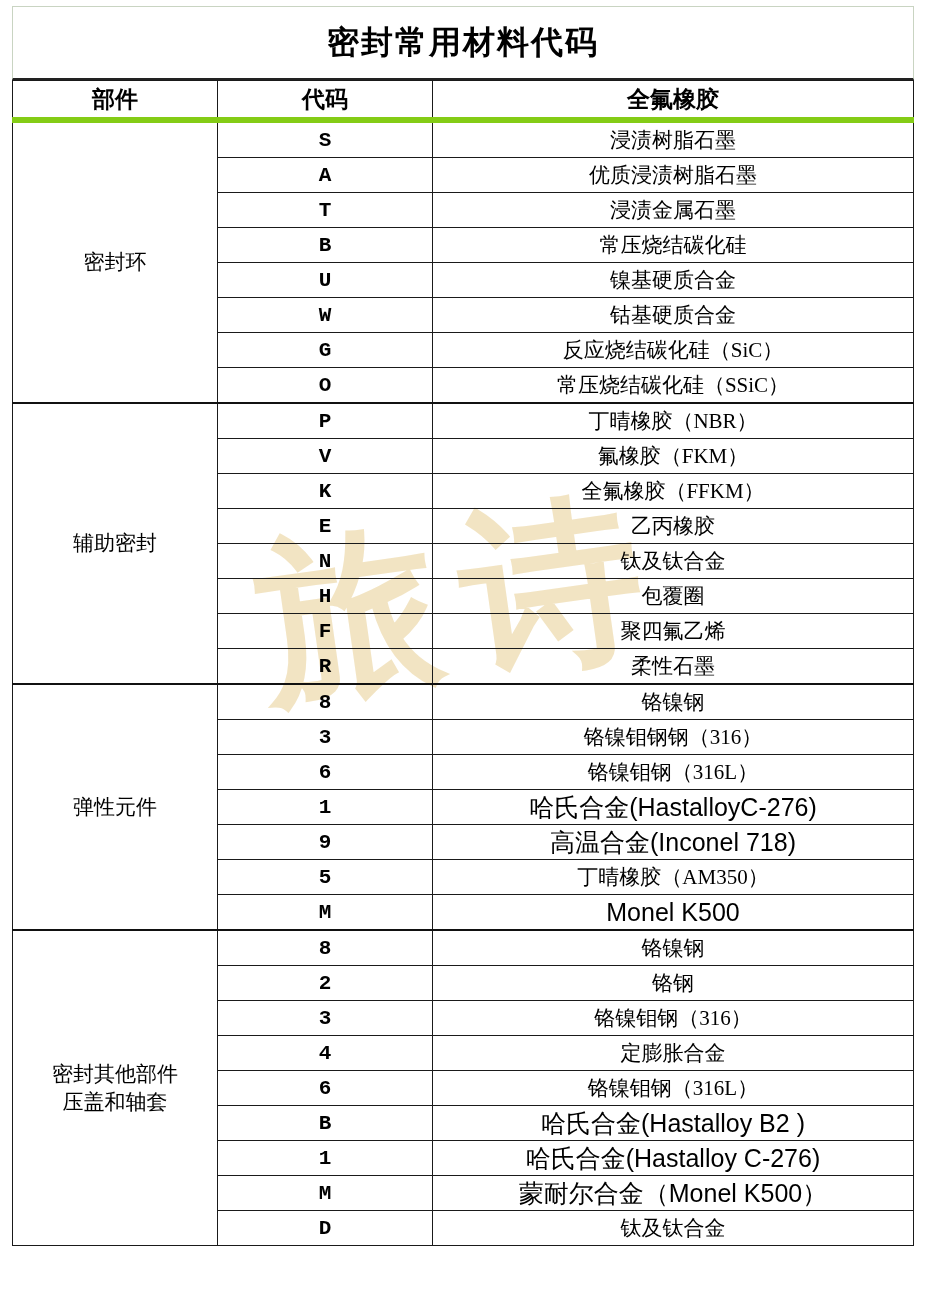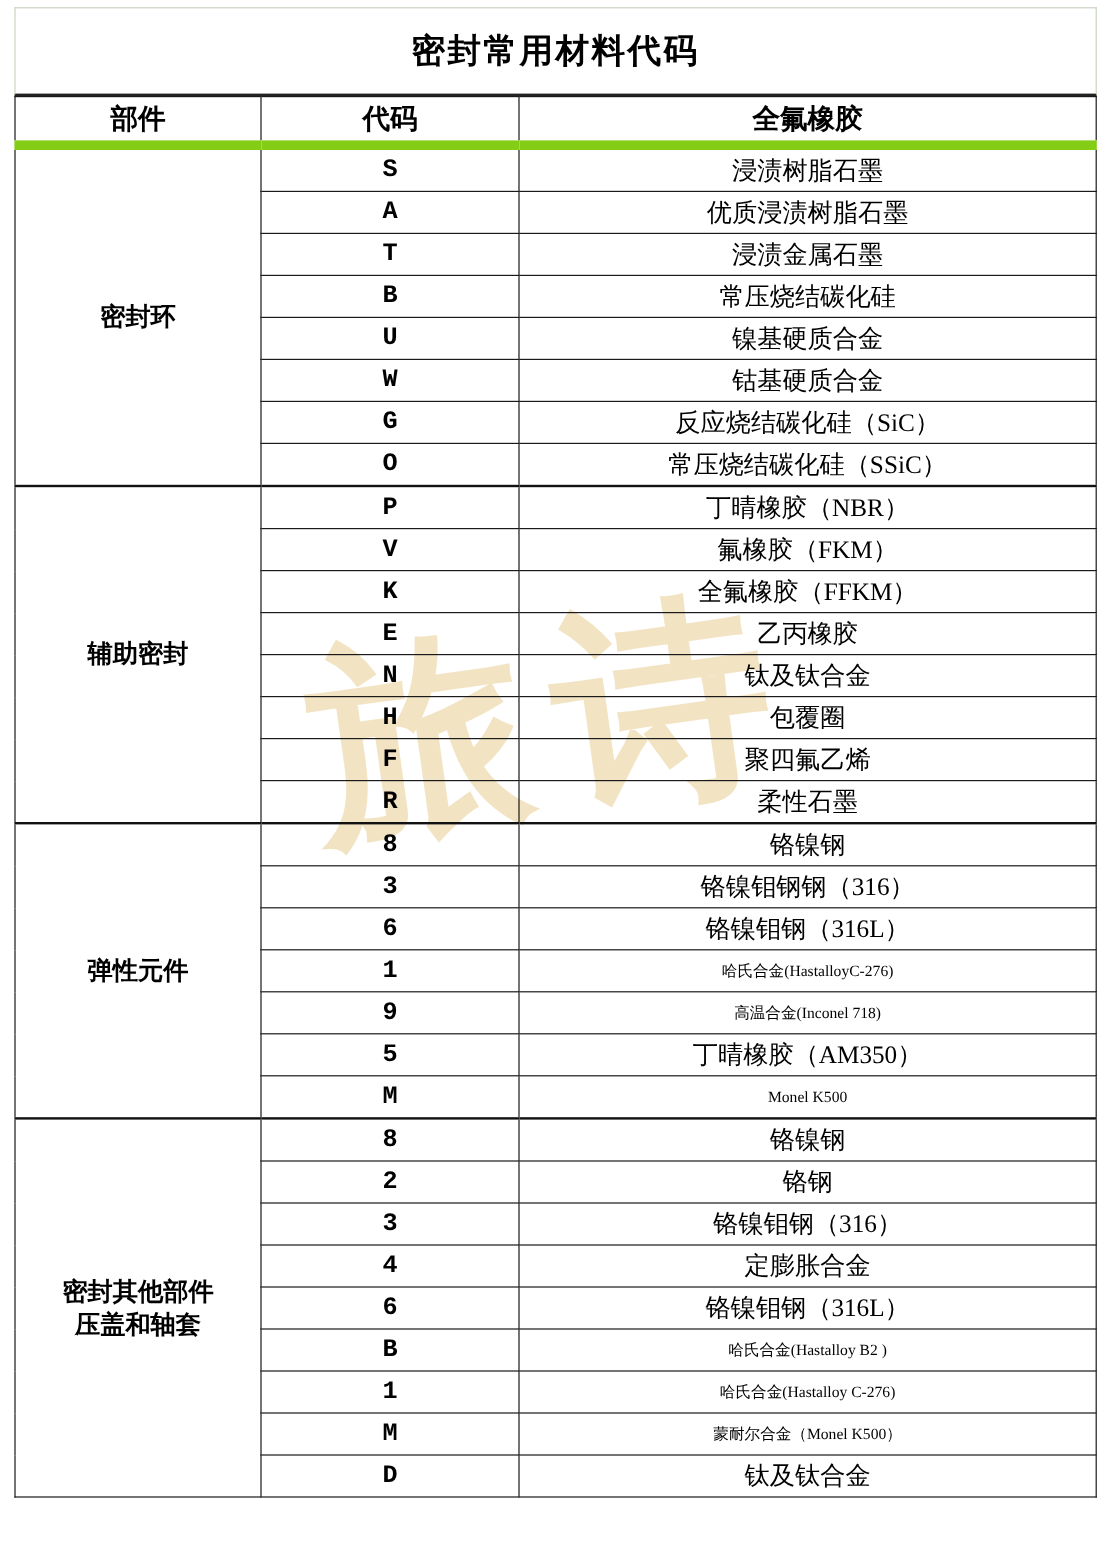--- a/index.html
+++ b/index.html
@@ -26,21 +26,21 @@
     box-sizing: border-box;
     margin: 6px 12px 0 12px;
     height: 74px;
     border: 1px solid #c9d4c2;
     border-bottom: 2px solid #222222;
     display: flex;
     align-items: center;
     justify-content: center;
   }
   .title-text {
-    font-size: 28px;
+    font-size: 32px;
     font-weight: bold;
     letter-spacing: 2px;
     font-family: "Liberation Serif", "DejaVu Serif", serif;
   }
   table.codes {
     margin: 0 12px;
     border-collapse: collapse;
     width: calc(100% - 24px);
     table-layout: fixed;
   }
@@ -53,42 +53,41 @@
     padding: 0;
     height: 34px;
     font-size: 21px;
     vertical-align: middle;
   }
   table.codes thead th {
     height: 36px;
     font-weight: bold;
     text-align: center;
     font-size: 23px;
-    border-bottom: 8px solid #84cc16;
+    border-bottom: 6px solid #84cc16;
   }
   td.part {
     text-align: center;
     font-size: 23px;
     line-height: 1.35;
-    font-weight: bold;
   }
   td.code {
     text-align: center;
     font-family: "Liberation Mono", "DejaVu Sans Mono", monospace;
     font-size: 20px;
     font-weight: bold;
   }
   td.name {
     text-align: center;
     padding-left: 12px;
     font-size: 21px;
   }
   td.name.mono {
-    font-family: Liberation Serif, serif;
-    font-size: 13px;
+    font-family: Liberation Sans, sans-serif;
+    font-size: 25px;
   }
   tr.group-start > td {
     border-top: 2px solid #111111;
   }
   
   #watermark {
     position: absolute;
     left: 0;
     top: 480px;
     width: 926px;

